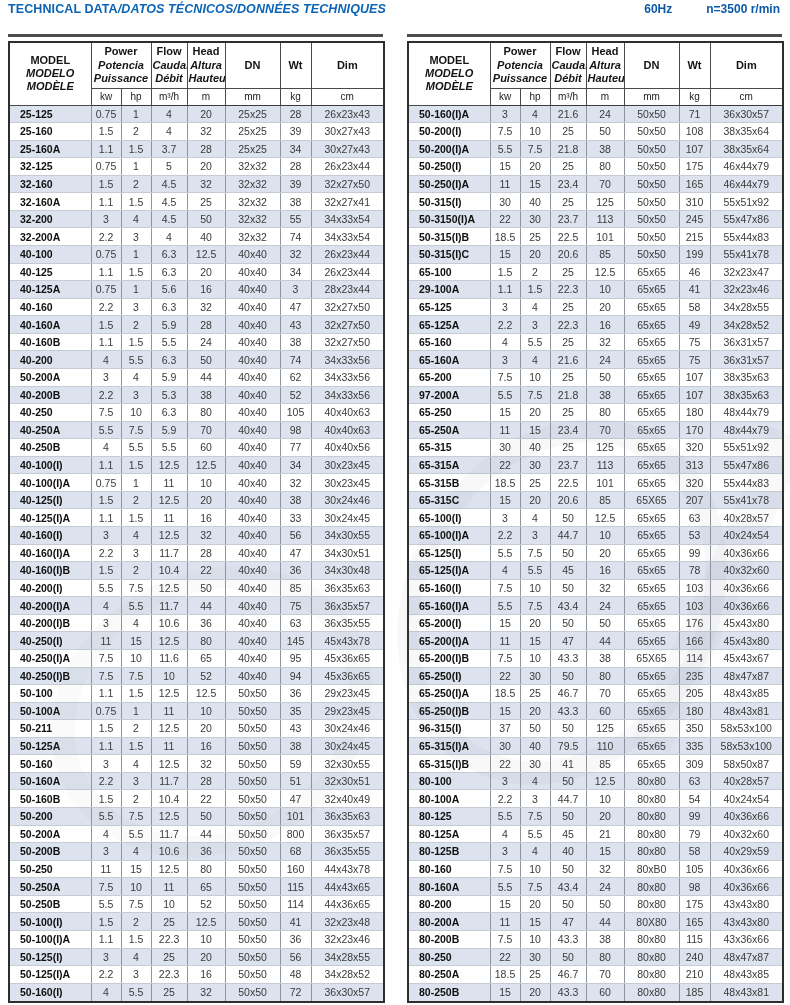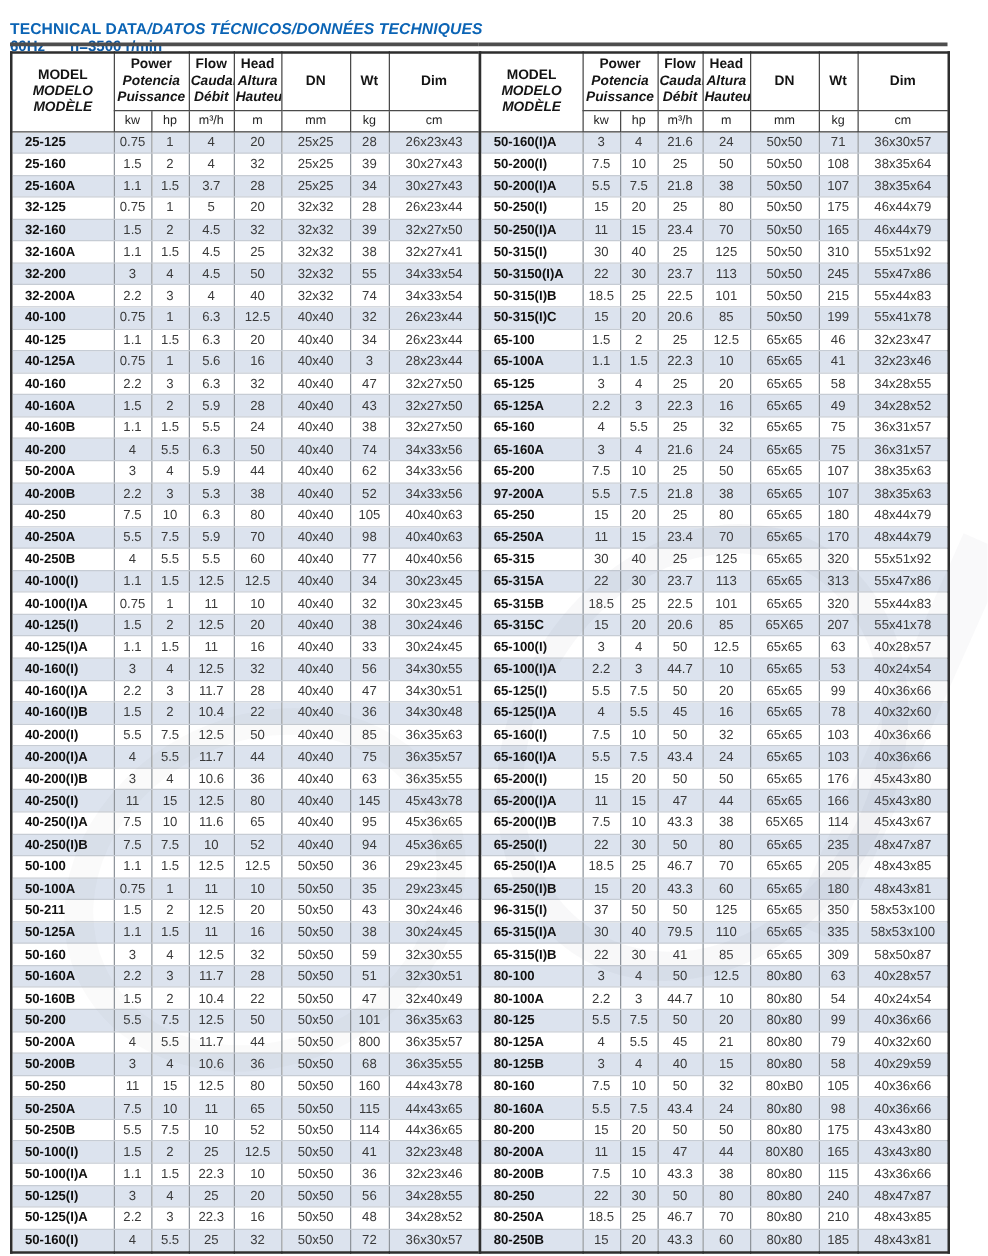--- a/index.html
+++ b/index.html
@@ -4,29 +4,29 @@
 <style>
   html,body { margin:0; padding:0; }
   body {
     width:790px; height:1005px;
     background:#ffffff;
     font-family:"Liberation Sans", sans-serif;
     position:relative;
     overflow:hidden;
   }
   .title-bar {
-    position:absolute; top:16px; left:8px; right:10px;
-    display:flex; justify-content:space-between; align-items:baseline;flex-direction:column;
+    position:absolute; top:2px; left:8px; right:10px;
+    display:flex; justify-content:space-between; align-items:baseline;
   }
   .page-title { font-size:12.5px; font-weight:bold; color:#0b64b5; letter-spacing:0.1px; }
   .page-title .it { font-style:italic; }
-  .freq-block { display:flex; gap:20px; font-size:12px; font-weight:bold; color:#0c5aa6; }
+  .freq-block { display:flex; gap:34px; font-size:12px; font-weight:bold; color:#0c5aa6; }
   .tables {
     position:absolute; top:34px; left:8px; right:8px;
-    display:flex; 
+    display:flex; justify-content:space-between;
   }
   .table-wrap { width:375px; }
   .top-rule { height:3px; background:#4d4d4d; margin-bottom:4px; }
   table.spec {
     width:375px; height:962px;
     border-collapse:collapse; table-layout:fixed;
     border:2px solid #2e2e2e;
     background:#fff;
   }
   table.spec th, table.spec td { overflow:hidden; white-space:nowrap; }
@@ -789,21 +789,21 @@
             <td class="model">65-100</td>
             <td>1.5</td>
             <td>2</td>
             <td>25</td>
             <td>12.5</td>
             <td>65x65</td>
             <td>46</td>
             <td>32x23x47</td>
           </tr>
           <tr>
-            <td class="model">65-100A</td>
+            <td class="model">29-100A</td>
             <td>1.1</td>
             <td>1.5</td>
             <td>22.3</td>
             <td>10</td>
             <td>65x65</td>
             <td>41</td>
             <td>32x23x46</td>
           </tr>
           <tr>
             <td class="model">65-125</td>

